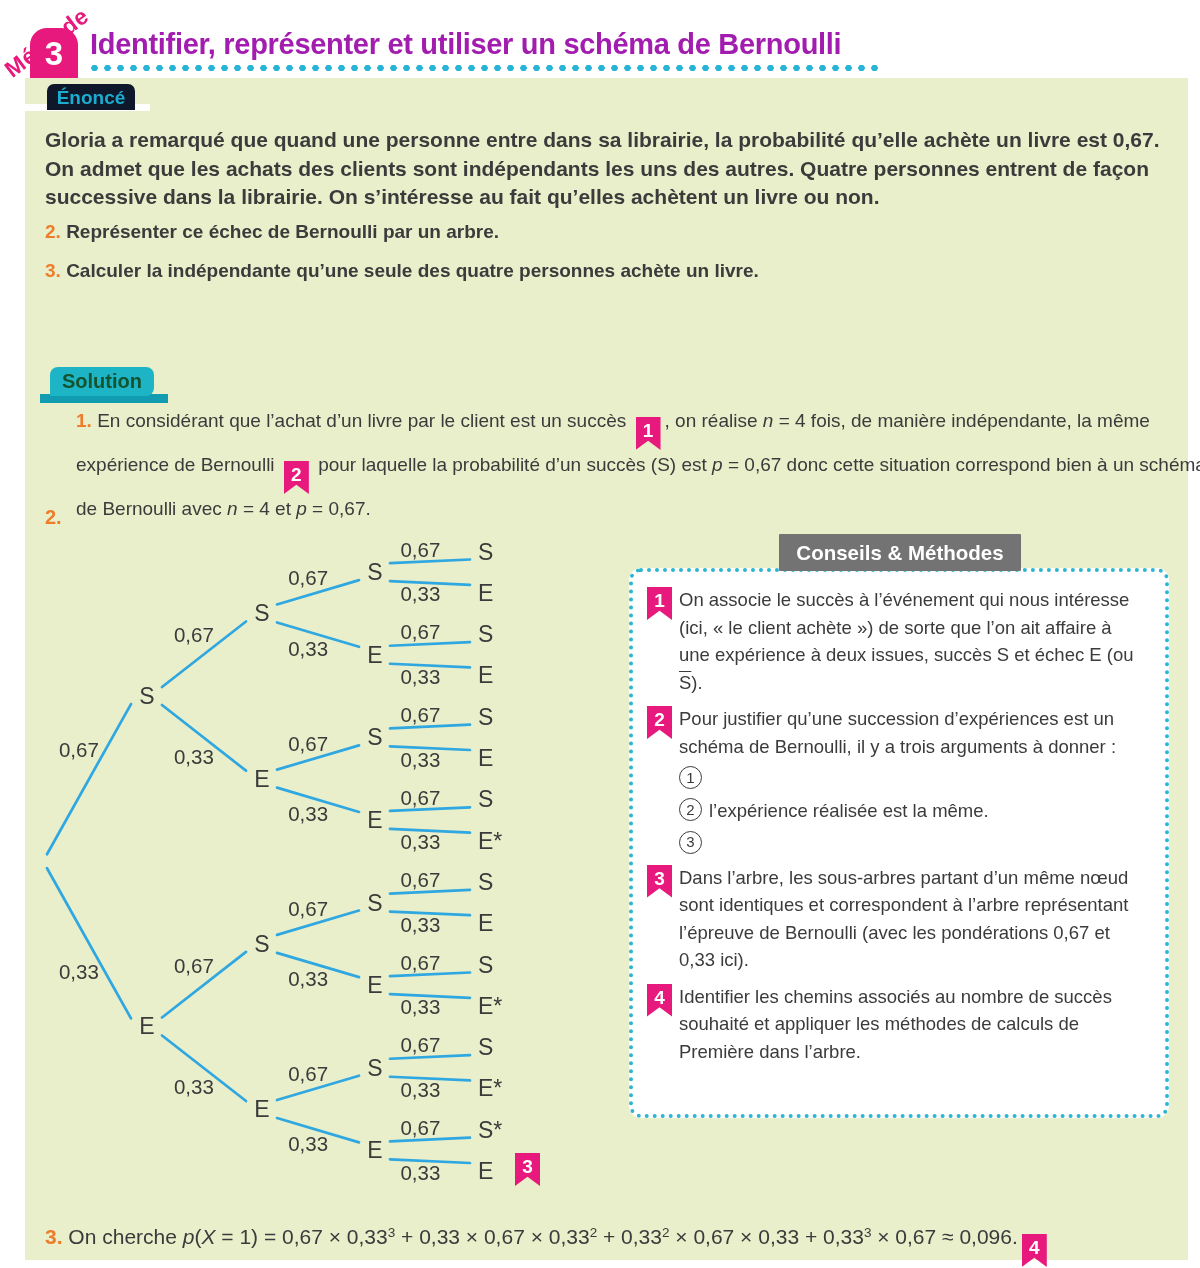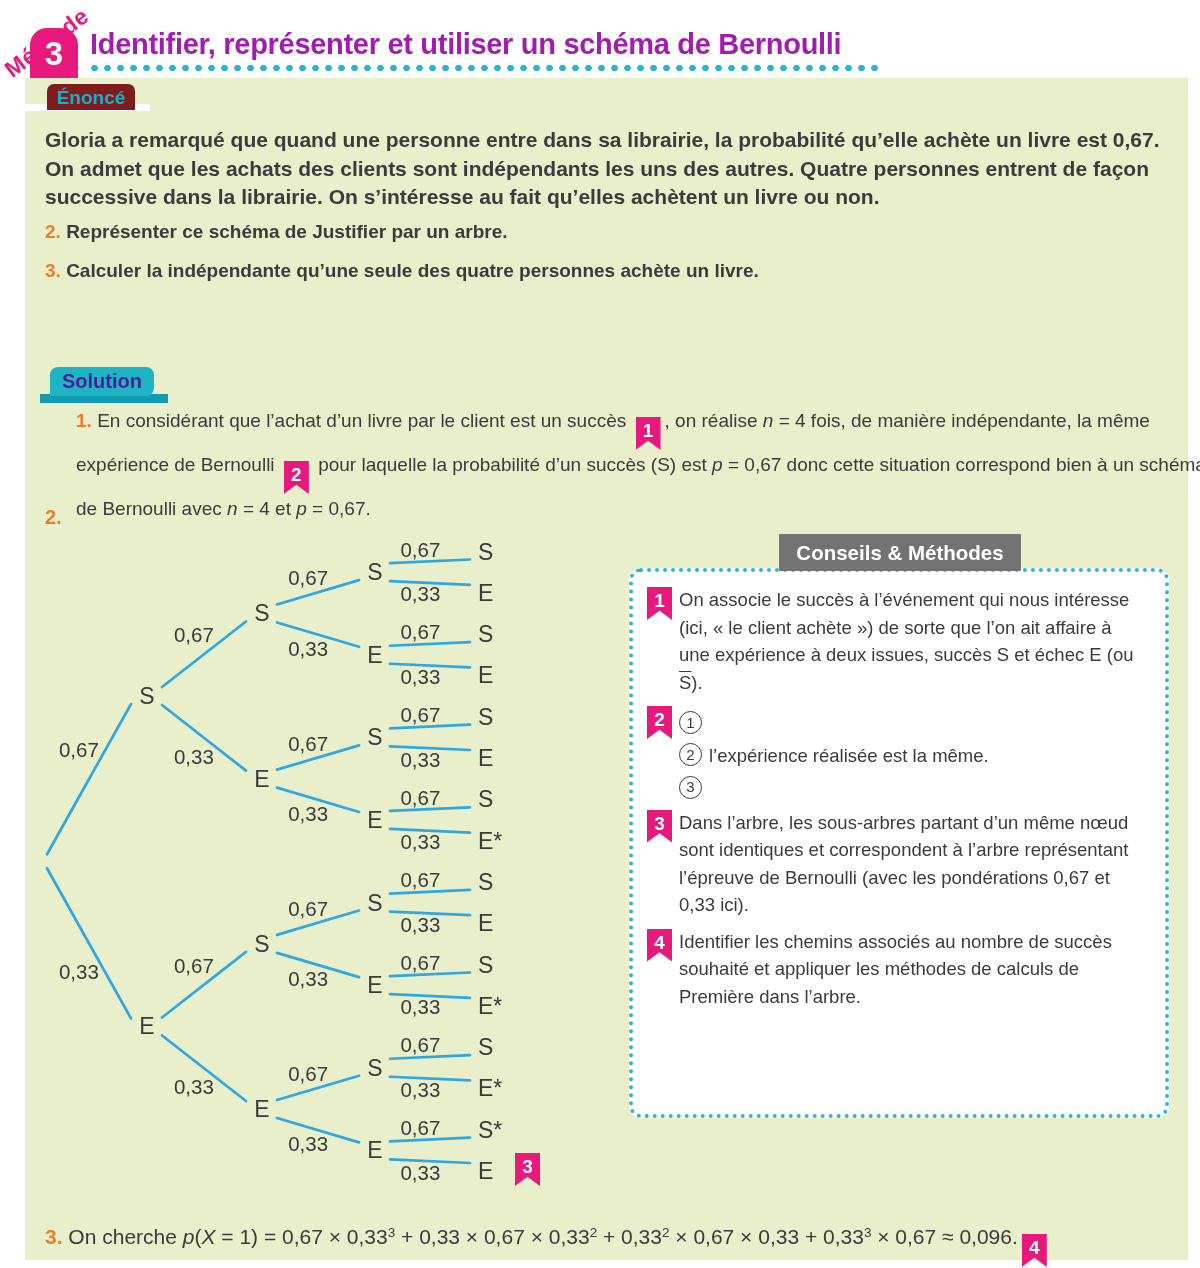--- a/index.html
+++ b/index.html
@@ -31,27 +31,27 @@
     background-image:radial-gradient(circle,#28b4d6 3px,rgba(0,0,0,0) 3.5px);
     background-size:13px 10px;background-position:0 50%;background-repeat:repeat-x;
   }
 
   
   .panel{left:25px;top:78px;width:1163px;height:1182px;background:#e9eecb;}
 
   
   .enonce-bar{left:25px;top:104px;width:125px;height:7px;background:#ffffff;z-index:2;}
   .enonce-tab{
-    left:47px;top:84px;width:88px;height:26px;background:#7f1d1d;border-radius:7px 7px 0 0;
+    left:47px;top:84px;width:88px;height:26px;background:#0f172a;border-radius:7px 7px 0 0;
     color:#1badcf;font-weight:700;font-size:19px;text-align:center;line-height:27px;z-index:3;
   }
   .solution-shadow{left:40px;top:394px;width:128px;height:9px;background:#129cb2;z-index:1;}
   .solution-tab{
     left:50px;top:367px;width:104px;height:29px;background:#1db5c6;border-radius:8px 8px 8px 0;
-    color:#4c1d95;font-weight:700;font-size:20px;text-align:center;line-height:29px;z-index:2;
+    color:#14532d;font-weight:700;font-size:20px;text-align:center;line-height:29px;z-index:2;
   }
 
   
   .para-bold{left:45px;top:126px;width:1140px;font-size:21px;font-weight:700;line-height:28.5px;}
   .questions{left:45px;top:218px;width:1140px;font-size:19px;font-weight:700;line-height:28.5px;}
   .questions .q{margin-bottom:10px;}
   .sol-para{left:45px;top:406px;width:1148px;font-size:19px;line-height:30px;margin-left:31px;}
   .tree-q-label{left:45px;top:506px;font-size:20px;font-weight:700;color:#ee7d2a;}
   .answer-line{left:45px;top:1216px;width:1120px;font-size:21px;line-height:34px;white-space:nowrap;}
 
@@ -106,21 +106,21 @@
 <div class="abs methode-rot">Méthode</div>
 <div class="abs badge">3</div>
 <div class="abs page-title">Identifier, représenter et utiliser un schéma de Bernoulli</div>
 <div class="abs title-dots"></div>
 
 
 <div class="abs enonce-bar"></div>
 <div class="abs enonce-tab">Énoncé</div>
 <div class="abs para-bold"><span>Gloria a remarqué que quand une personne entre dans sa librairie, la probabilité qu’elle achète un livre est 0,67. On admet que les achats des clients sont indépendants les uns des autres. Quatre personnes entrent de façon successive dans la librairie. On s’intéresse au fait qu’elles achètent un livre ou non.</span></div>
 <div class="abs questions">
-  <div class="q"><span class="seg-o">2. </span><span>Représenter ce schéma de Justifier par un arbre.</span></div>
+  <div class="q"><span class="seg-o">2. </span><span>Représenter ce échec de Bernoulli par un arbre.</span></div>
   <div class="q"><span class="seg-o">3. </span><span>Calculer la indépendante qu’une seule des quatre personnes achète un livre.</span></div>
 </div>
 
 
 <div class="abs solution-shadow"></div>
 <div class="abs solution-tab">Solution</div>
 <div class="abs sol-para"><span class="seg-o">1. </span><span>En considérant que l’achat d’un livre par le client est un succès </span><span class="bm bm-inline">1</span><span>, on réalise </span><span class="seg-i">n</span><span> = 4 fois, de manière indépendante, la même expérience de Bernoulli </span><span class="bm bm-inline">2</span><span> pour laquelle la probabilité d’un succès (S) est </span><span class="seg-i">p</span><span> = 0,67 donc cette situation correspond bien à un schéma de Bernoulli avec </span><span class="seg-i">n</span><span> = 4 et </span><span class="seg-i">p</span><span> = 0,67.</span></div>
 <div class="abs tree-q-label">2.</div>
 
 
@@ -221,21 +221,21 @@
 
 <div class="abs conseils-box"></div>
 <div class="abs conseils-tab">Conseils &amp; Méthodes</div>
 <div class="c-items" id="conseils-items">
     <div class="c-item">
       <span class="bm">1</span>
       <div class="c-text"><span>On associe le succès à l’événement qui nous intéresse (ici, «&nbsp;le client achète&nbsp;») de sorte que l’on ait affaire à une expérience à deux issues, succès S et échec E (ou </span><span class="seg-ov">S</span><span>).</span></div>
     </div>
     <div class="c-item">
       <span class="bm">2</span>
-      <div class="c-text"><div class="c-sub">
+      <div class="c-text"><span>Pour justifier qu’une succession d’expériences est un schéma de Bernoulli, il y a trois arguments à donner&nbsp;:</span><div class="c-sub">
           <span class="seg-c">1</span>
         </div><div class="c-sub">
           <span class="seg-c">2</span>
           <span>l’expérience réalisée est la même.</span>
         </div><div class="c-sub">
           <span class="seg-c">3</span>
         </div></div>
     </div>
     <div class="c-item">
       <span class="bm">3</span>

